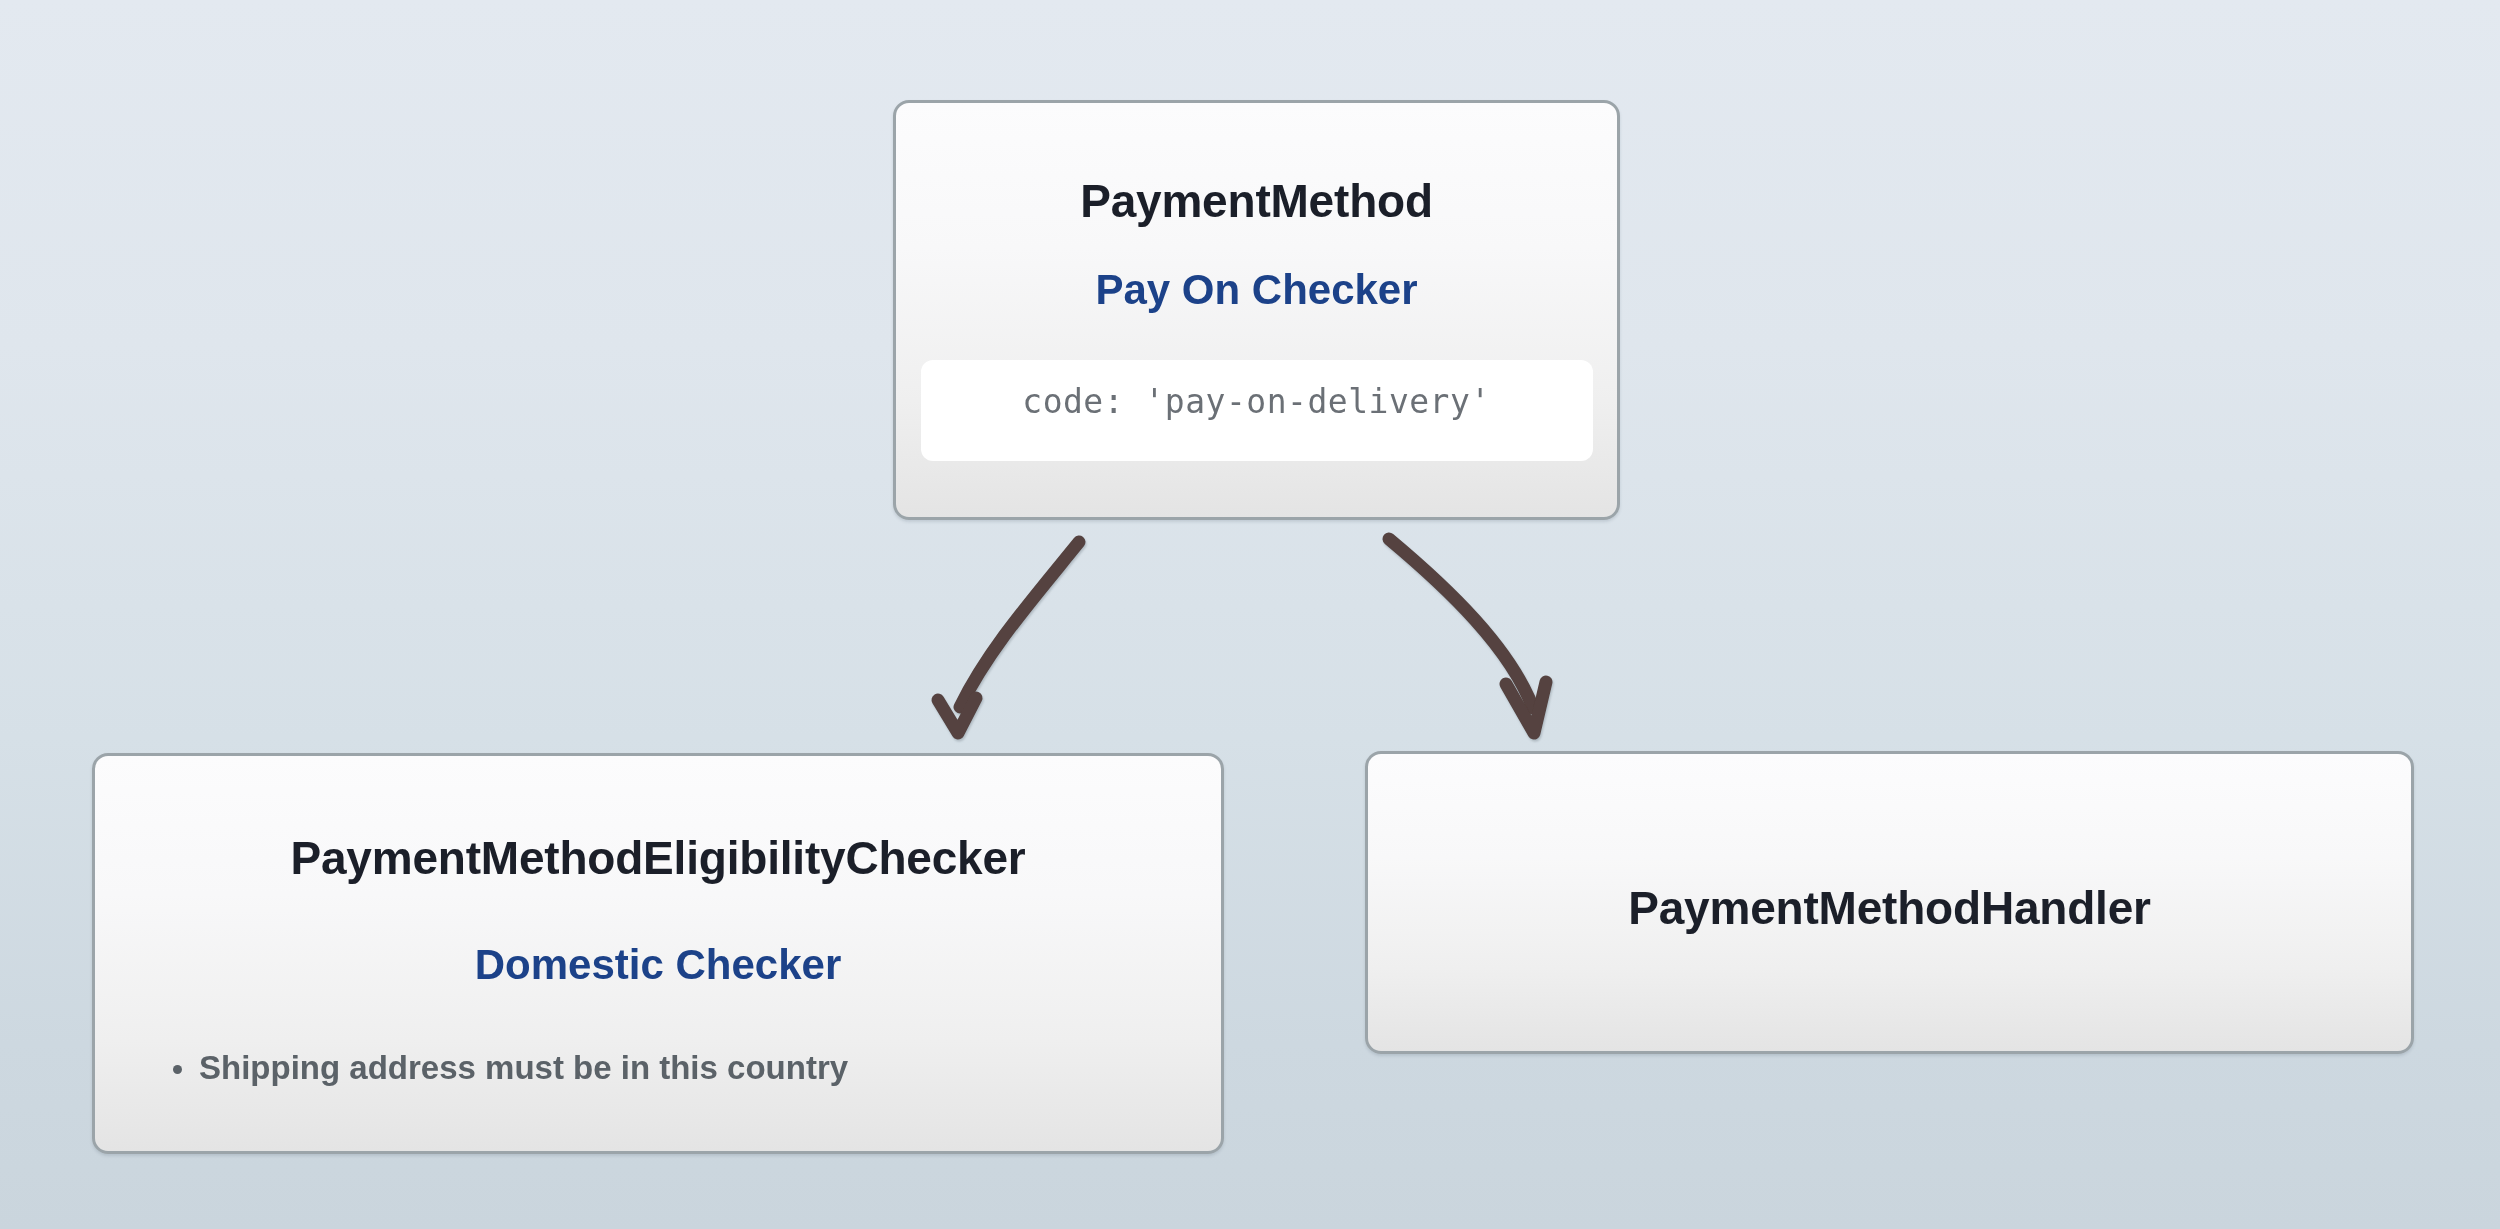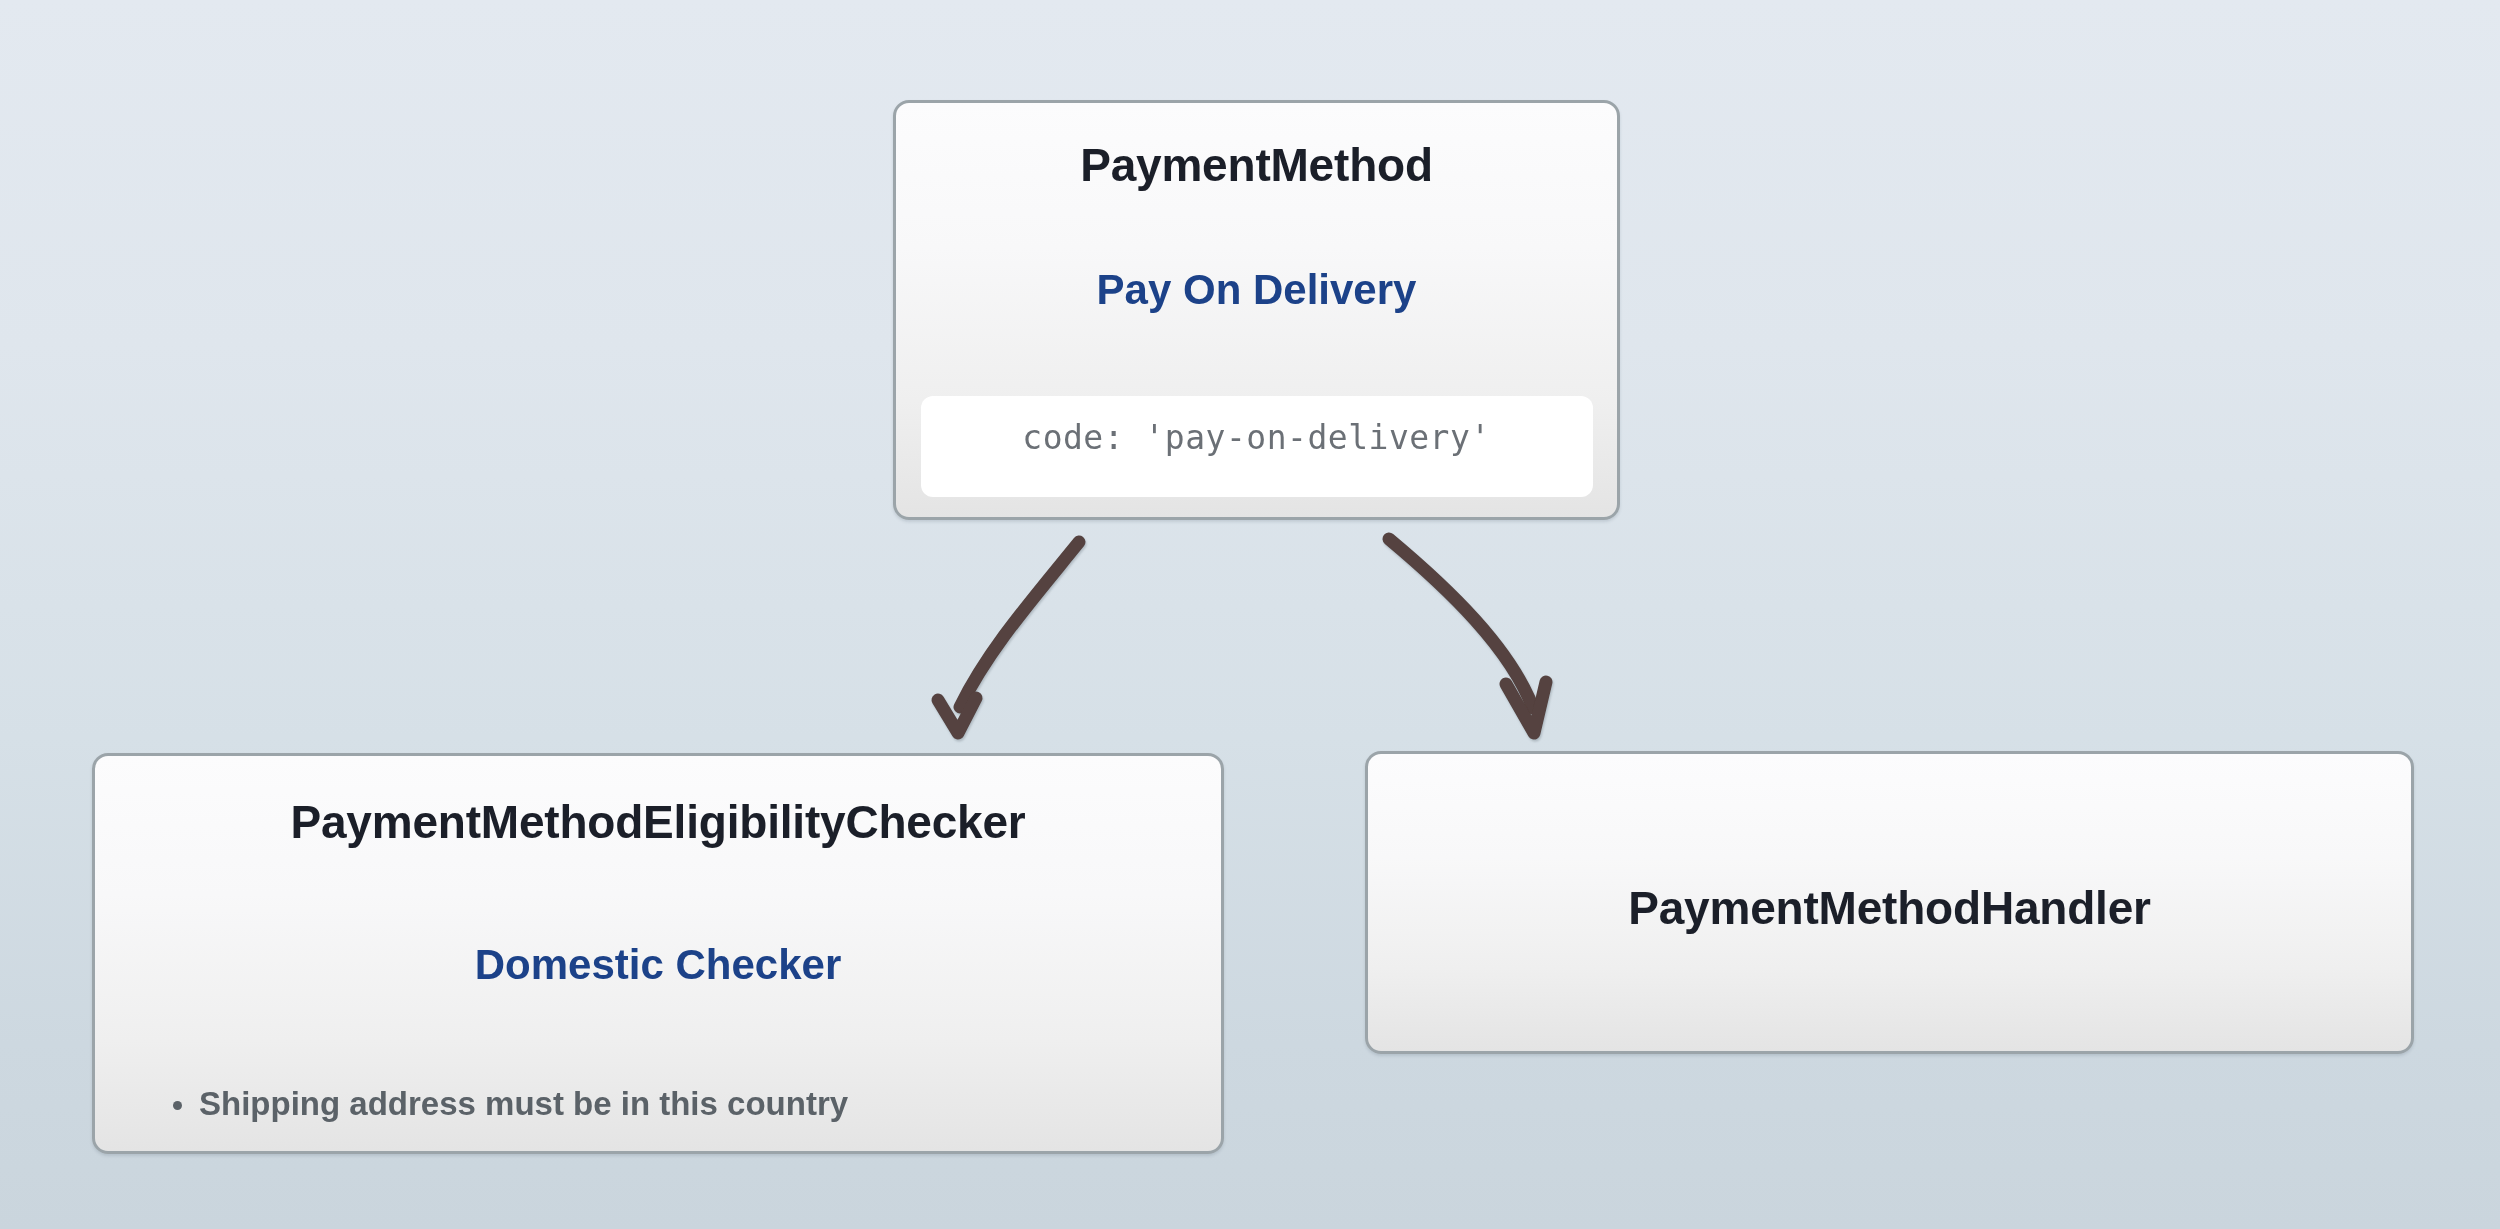--- a/index.html
+++ b/index.html
@@ -35,21 +35,20 @@
     position: absolute;
     box-sizing: border-box;
     border: 3px solid #9ba4a9;
     border-radius: 16px;
     background: linear-gradient(to bottom, #fcfcfd 0%, #f8f8f9 35%, #efefef 72%, #e4e4e4 100%);
     box-shadow: 0 2px 3px rgba(80,95,110,0.18);
     display: flex;
     flex-direction: column;
     align-items: center;
     justify-content: center;
-    gap: 36px;
   }
 
   .node-title {
     font-size: 46px;
     font-weight: bold;
     color: #1b1f29;
     letter-spacing: -0.2px;
     text-align: center;
     line-height: 1.05;
     white-space: nowrap;
@@ -156,21 +155,21 @@
     </g>
 
     <g filter="url(#edge-shadow)">
       <path d="M 1389 539 C 1450 590 1510 648 1533 708" fill="none" stroke="#54423f" stroke-width="13" stroke-linecap="round"></path>
       <path d="M 1506 684 L 1534 733 L 1546 682" fill="none" stroke="#54423f" stroke-width="13" stroke-linecap="round" stroke-linejoin="round"></path>
     </g>
   </svg>
 
   <div class="node" id="node-root">
     <div class="node-title">PaymentMethod</div>
-    <div class="node-subtitle">Pay On Delivery</div>
+    <div class="node-subtitle">Pay On Checker</div>
     <div class="code-box">code: 'pay-on-delivery'</div>
   </div>
 
   <div class="node" id="node-checker">
     <div class="node-title">PaymentMethodEligibilityChecker</div>
     <div class="node-subtitle">Domestic Checker</div>
     <ul class="bullet-list">
       <li class="bullet-item">Shipping address must be in this country</li>
     </ul>
   </div>

